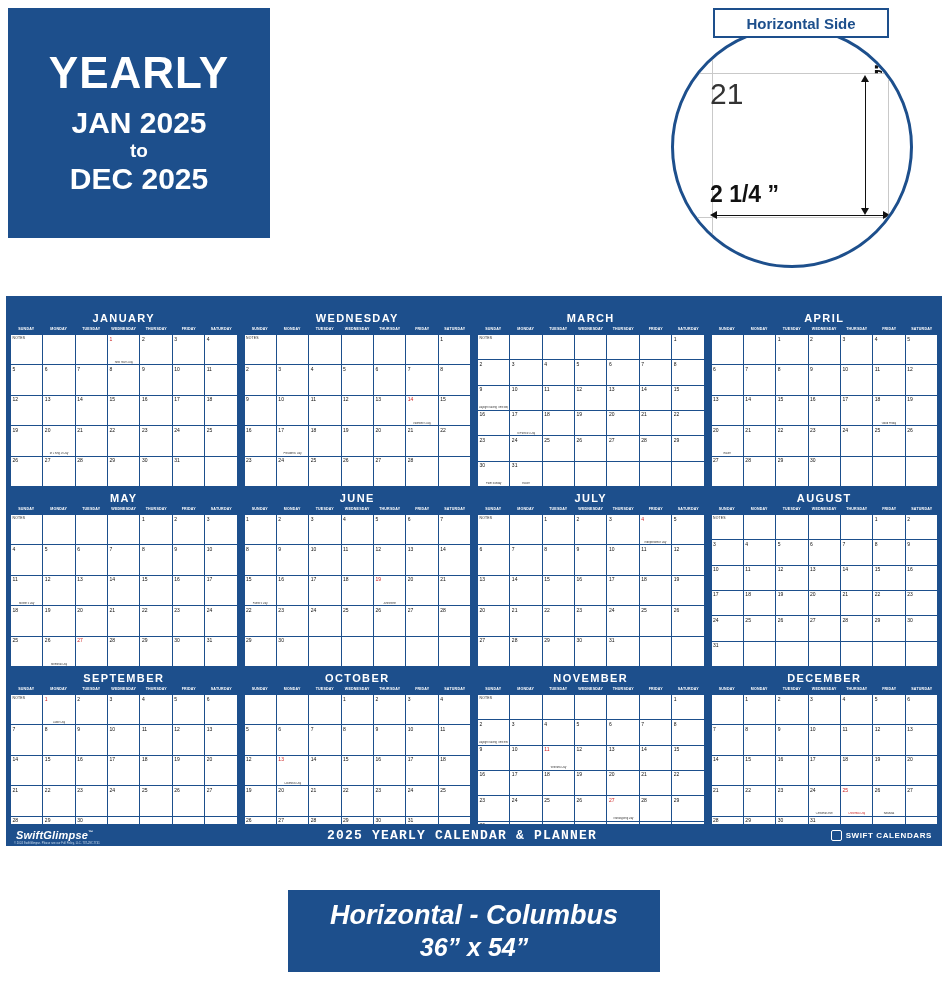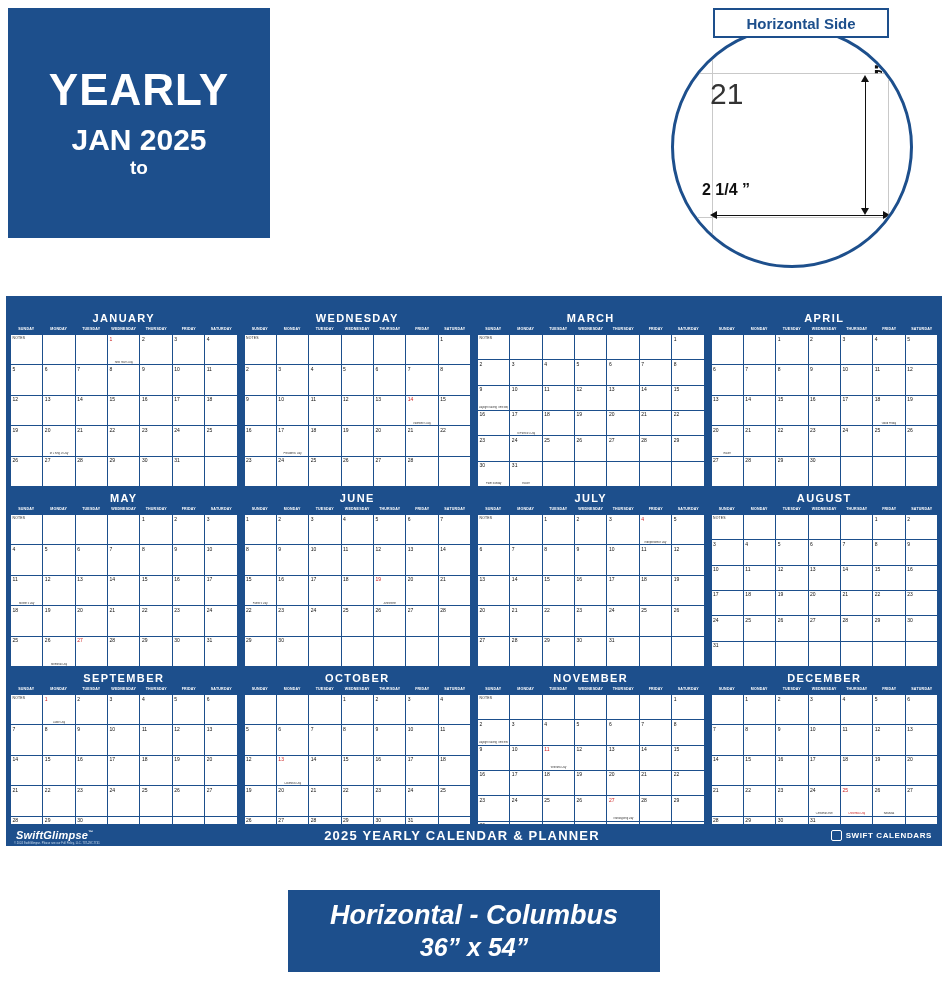--- a/index.html
+++ b/index.html
@@ -96,22 +96,22 @@
     right: 24px; top: 46px;
     font-size: 23px;
     font-weight: bold;
     color: #111;
     transform: rotate(90deg);
     transform-origin: right top;
     white-space: nowrap;
   }
   .dim-horz {
     position: absolute;
-    left: 28px; top: 152px;
-    font-size: 16px;
+    left: 36px; top: 152px;
+    font-size: 23px;
     font-weight: bold;
     color: #111;
     white-space: nowrap;
   }
   .arrow-v {
     position: absolute;
     right: 44px; top: 52px;
     width: 1px; height: 128px;
     background: #111;
   }
@@ -253,20 +253,21 @@
     left: 8px; bottom: 1px;
     font-size: 2.6px;
     color: #cfe0f2;
     letter-spacing: .1px;
   }
   .footer-title {
     color: #ffffff;
     font-size: 13px;
     font-weight: bold;
     letter-spacing: 1.2px;
+    font-family: Liberation Mono, monospace;
   }
   .brand-right {
     color: #ffffff;
     font-size: 8px;
     font-weight: bold;
     letter-spacing: .6px;
     display: flex;
     align-items: center;
     gap: 4px;
   }
@@ -303,20 +304,21 @@
 </style>
 </head>
 <body>
 
 <div id="page">
 
   <div class="yearly-badge">
     <div class="line1">YEARLY</div>
     <div class="line2">JAN 2025</div>
     <div class="line3">to</div>
+    <div class="line4">DEC 2025</div>
   </div>
 
   <div class="magnifier">
     <div class="mag-circle">
       <div class="mag-grid-h" style="top:44px"></div>
       <div class="mag-grid-h" style="top:188px"></div>
       <div class="mag-grid-v" style="left:38px"></div>
       <div class="mag-grid-v" style="left:214px"></div>
       <div class="mag-daynum">21</div>
       <div class="arrow-v"></div>

